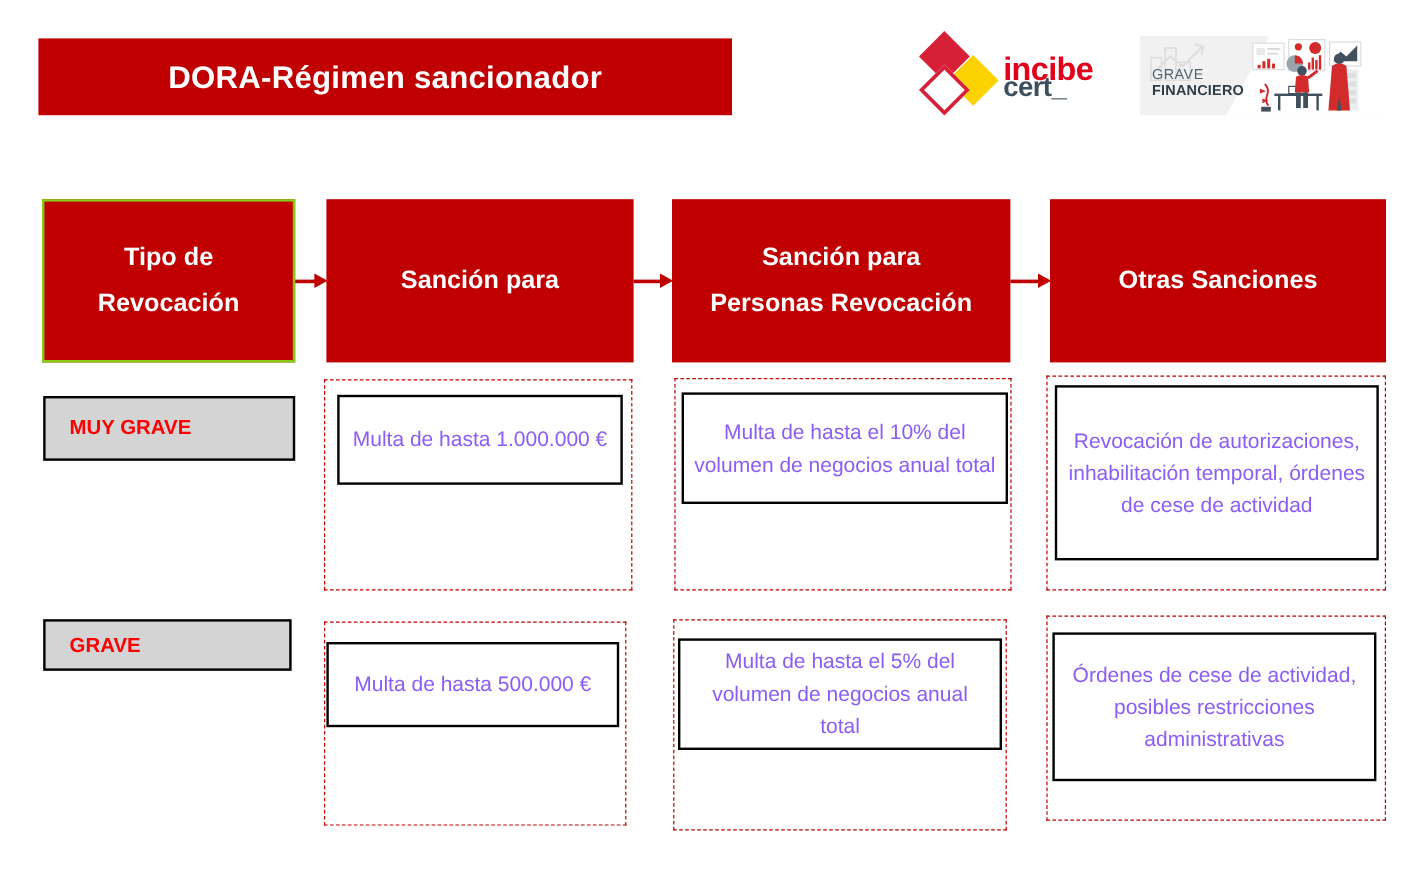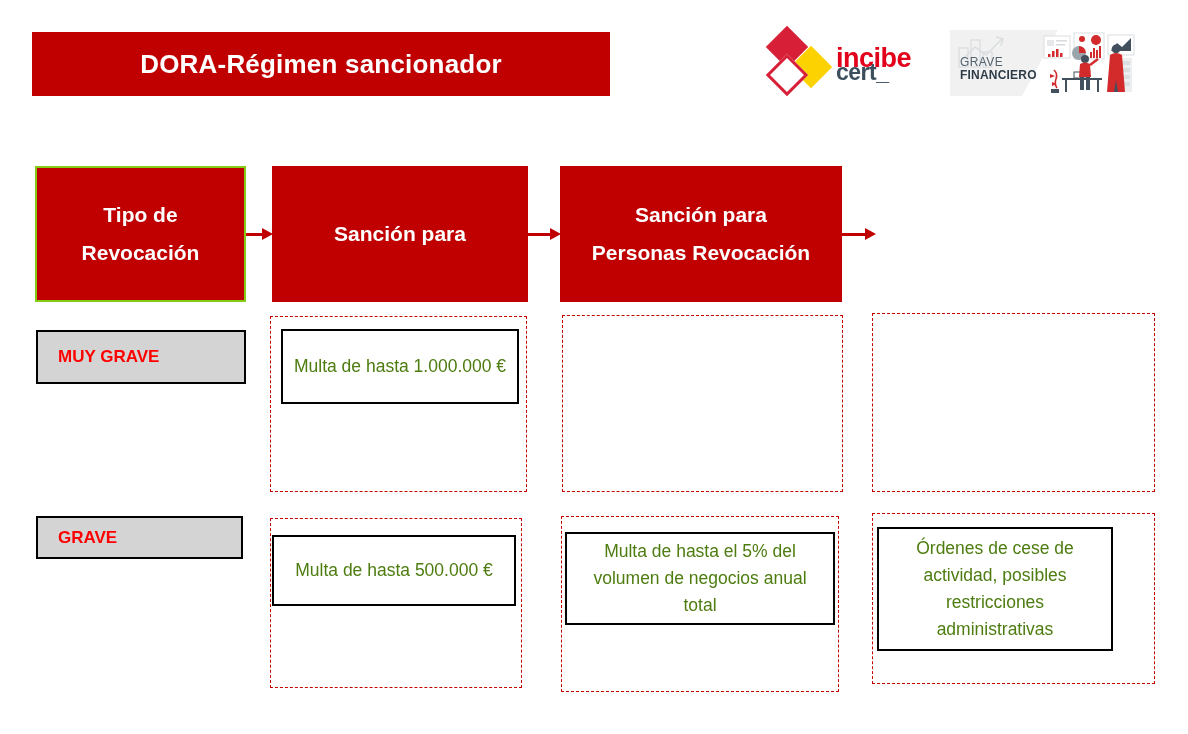--- a/index.html
+++ b/index.html
@@ -190,21 +190,21 @@
   }
   .inner {
     position: absolute;
     background: #ffffff;
     border: 2.5px solid #000000;
     box-sizing: border-box;
     display: flex;
     align-items: center;
     justify-content: center;
     text-align: center;
-    color: #4d7c0f;
+    color: #8b5cf6;
     font-size: 17.5px;
     line-height: 27px;
     padding: 16px 8px;
   }
 
   
   .cell-r1c2 { left: 270px; top: 316px; width: 257px; height: 176px; }
   .cell-r1c3 { left: 562px; top: 315px; width: 281px; height: 177px; }
   .cell-r1c4 { left: 872px; top: 313px; width: 283px; height: 179px; }
 
@@ -212,21 +212,21 @@
   .in-r1c3 { left: 568px; top: 327px; width: 272px; height: 93px; }
   .in-r1c4 { left: 879px; top: 321px; width: 270px; height: 146px; }
 
   
   .cell-r2c2 { left: 270px; top: 518px; width: 252px; height: 170px; }
   .cell-r2c3 { left: 561px; top: 516px; width: 278px; height: 176px; }
   .cell-r2c4 { left: 872px; top: 513px; width: 283px; height: 171px; }
 
   .in-r2c2 { left: 272px; top: 535px; width: 244px; height: 71px; text-align: center; }
   .in-r2c3 { left: 565px; top: 532px; width: 270px; height: 93px; }
-  .in-r2c4 { left: 877px; top: 527px; width: 236px; height: 124px; }
+  .in-r2c4 { left: 877px; top: 527px; width: 270px; height: 124px; }
 </style>
 </head>
 <body>
 
 <div class="slide">
 
   <div class="title-bar">
     <span class="title-text">DORA-Régimen sancionador</span>
   </div>
 
@@ -323,20 +323,23 @@
     </span>
   </div>
 
   <div class="hdr hdr-3">
     <span>
       <span>Sanción para</span><br>
       <span>Personas Revocación</span>
     </span>
   </div>
 
+  <div class="hdr hdr-4">
+    <span>Otras Sanciones</span>
+  </div>
 
   <div class="arrow arrow-1">
     <span class="shaft"></span>
     <span class="head"></span>
   </div>
   <div class="arrow arrow-2">
     <span class="shaft"></span>
     <span class="head"></span>
   </div>
   <div class="arrow arrow-3">
@@ -347,22 +350,28 @@
   <div class="sev-label sev-muygrave">
     <span>MUY GRAVE</span>
   </div>
 
   <div class="cell cell-r1c2"></div>
   <div class="inner in-r1c2">
     <span>Multa de hasta 1.000.000 €</span>
   </div>
 
   <div class="cell cell-r1c3"></div>
+  <div class="inner in-r1c3">
+    <span>Multa de hasta el 10% del volumen de negocios anual total</span>
+  </div>
 
   <div class="cell cell-r1c4"></div>
+  <div class="inner in-r1c4">
+    <span>Revocación de autorizaciones, inhabilitación temporal, órdenes de cese de actividad</span>
+  </div>
 
   <div class="sev-label sev-grave">
     <span>GRAVE</span>
   </div>
 
   <div class="cell cell-r2c2"></div>
   <div class="inner in-r2c2">
     <span>Multa de hasta 500.000 €</span>
   </div>
 

